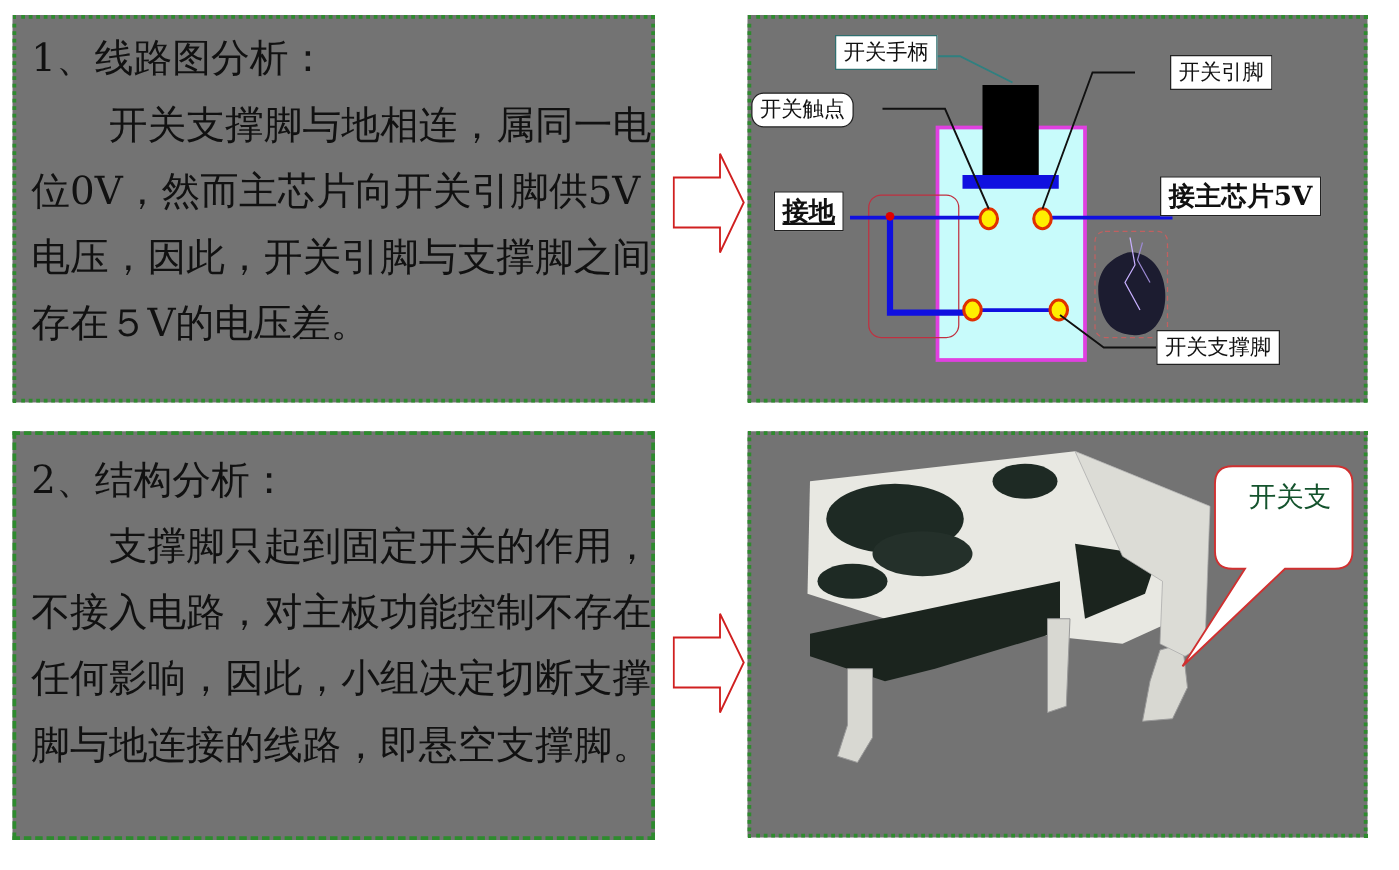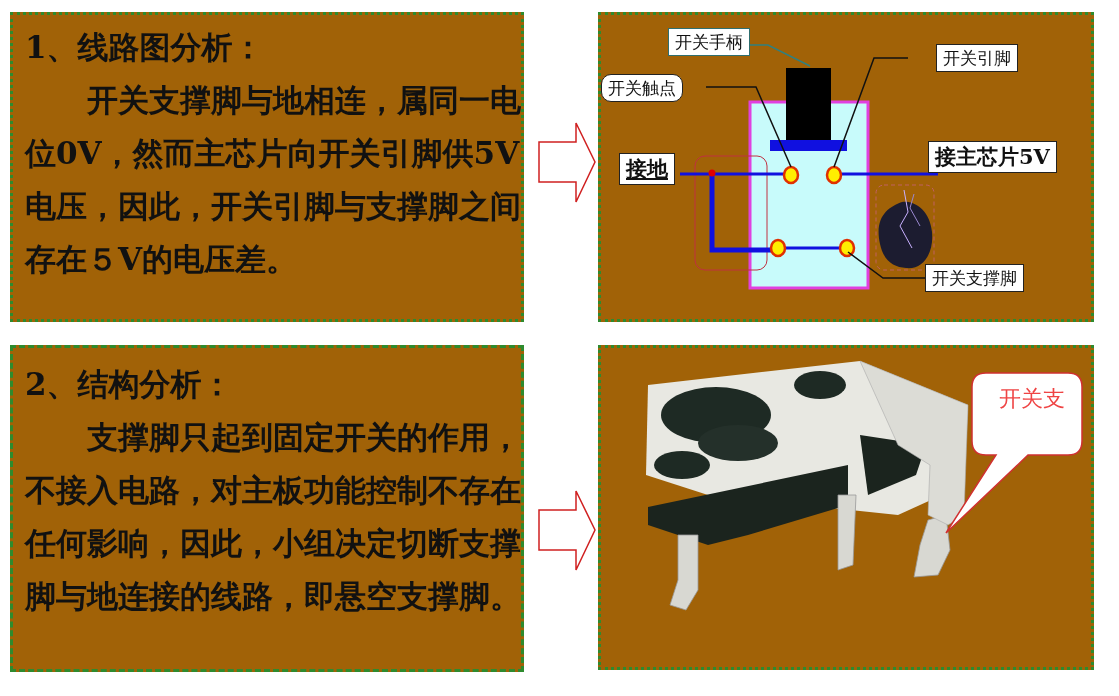--- a/index.html
+++ b/index.html
@@ -1,27 +1,27 @@
 <!DOCTYPE html>
 <html><head>
 <meta charset="utf-8">
 <style>
   html, body { margin:0; padding:0; background:#ffffff; }
   body { width:1119px; height:696px; position:relative; overflow:hidden; font-family:"DejaVu Serif", serif; }
-  .panel { position:absolute; box-sizing:border-box; background:#a16207;font-weight:bold; }
+  .panel { position:absolute; box-sizing:border-box; background:#737373; }
   .dotted { border:3px dotted #2e8b2e; }
   .dashed { border:3px dashed #2e8b2e; }
   .text-panel { padding:6px 0 0 12px; color:#111; font-size:31px; line-height:53px; font-family:"DejaVu Serif", serif; }
   .text-panel .heading { display:block; }
   .text-panel .body { display:block; text-indent:2em; }
   .arrow { position:absolute; }
   .lbl { position:absolute; background:#fff; border:1.5px solid #222; font-size:17px; padding:2px 6px; white-space:nowrap; color:#111; line-height:22px; }
   .lbl.teal { border-color:#2f6f6f; }
   .lbl.big { font-size:21px; font-weight:bold; padding:4px 6px; }
-  .callout-text { position:absolute; left:980px; top:383px; width:104px; text-align:center; font-size:22px; line-height:32px; color:#ef4444; }
+  .callout-text { position:absolute; left:980px; top:383px; width:104px; text-align:center; font-size:22px; line-height:32px; color:#14532d; }
 </style>
 </head>
 <body>
 
 <div class="panel dotted text-panel" style="left:10px; top:12px; width:514px; height:310px;">
   <span class="heading">1、线路图分析：</span>
   <span class="body">开关支撑脚与地相连，属同一电位0V，然而主芯片向开关引脚供5V电压，因此，开关引脚与支撑脚之间存在５V的电压差。</span>
 </div>
 
 <svg class="arrow" style="left:538px; top:120px;" width="60" height="85" viewBox="0 0 60 85">

